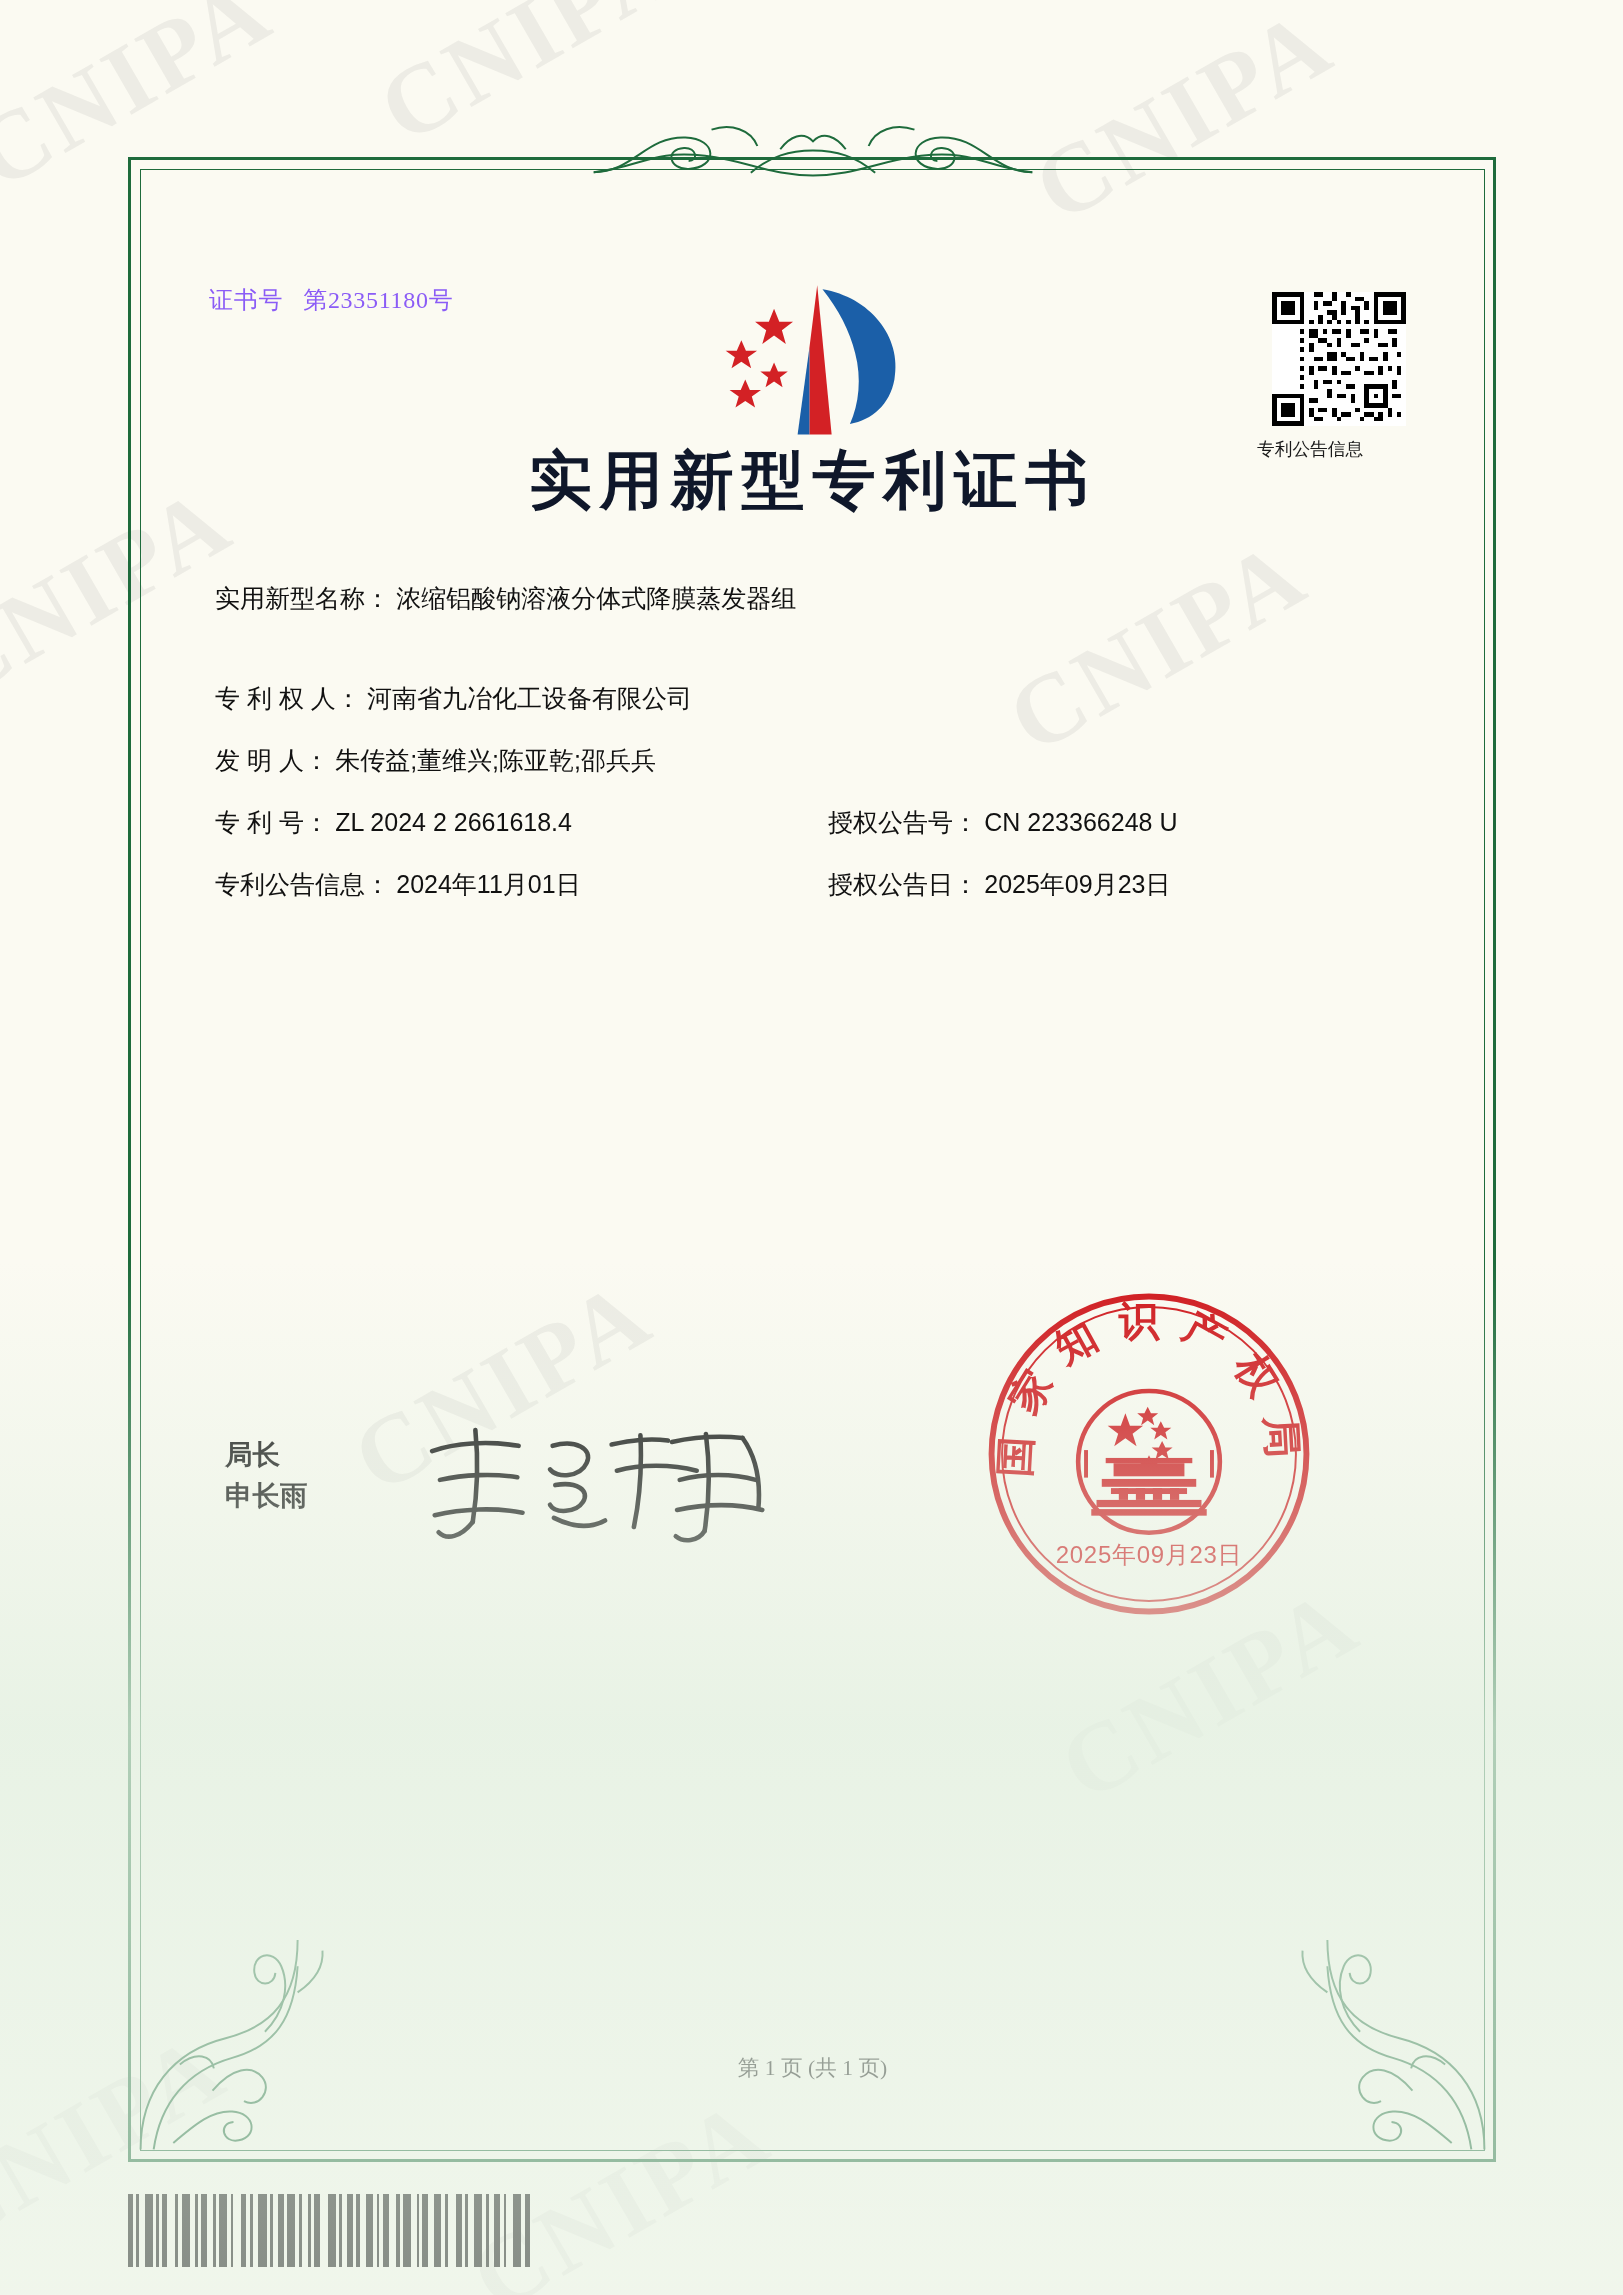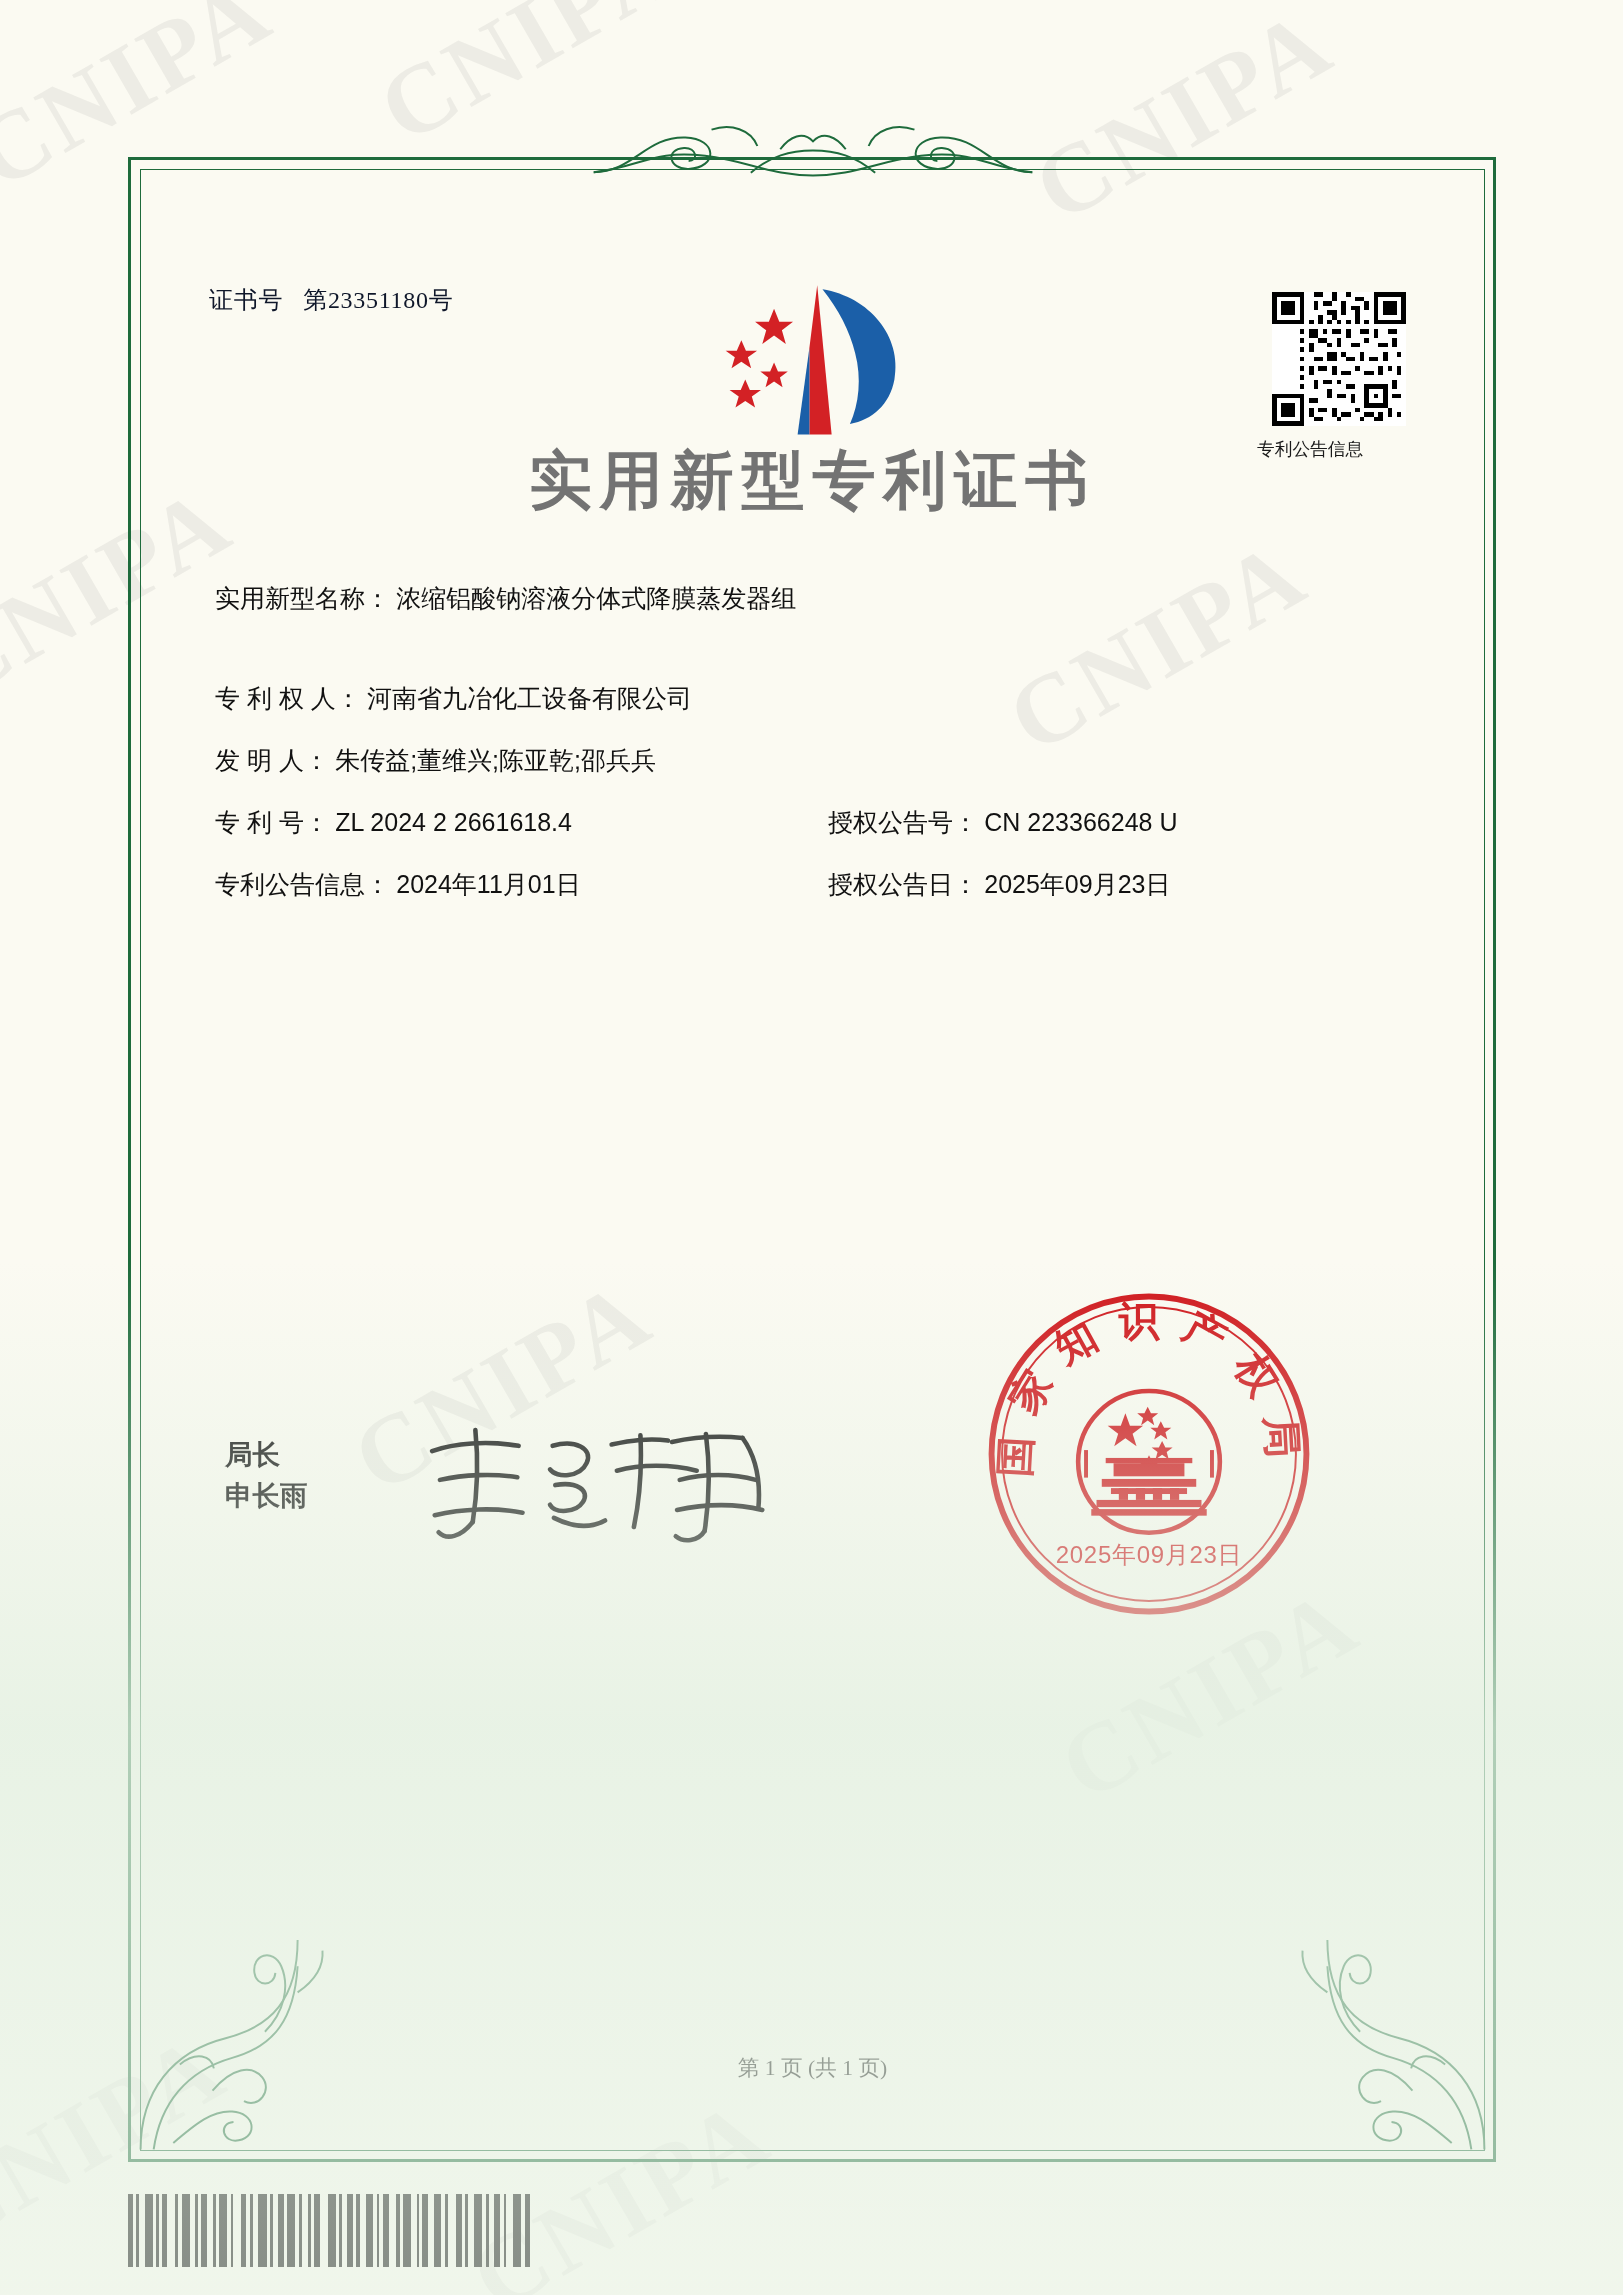--- a/index.html
+++ b/index.html
@@ -81,21 +81,21 @@
     top: 169px;
     width: 1345px;
     height: 1982px;
   }
 
   .cert-no {
     position: absolute;
     left: 69px;
     top: 115px;
     font-size: 24px;
-    color: #0f172a;
+    color: #8b5cf6;
     letter-spacing: 0.7px;
     font-family: "Liberation Serif", serif;
   }
 
   
   .logo {
     position: absolute;
     left: 554px;
     top: 111px;
     width: 236px;
@@ -124,21 +124,21 @@
   }
 
   .doc-title {
     position: absolute;
     left: 0; right: 0;
     top: 269px;
     text-align: center;
     font-size: 63px;
     font-weight: 700;
     letter-spacing: 7.9px;
-    color: #737373;
+    color: #0f172a;
     font-family: "Liberation Sans", "DejaVu Sans", sans-serif;
   }
 
   .fields {
     position: absolute;
     left: 75px;
     top: 413px;
     right: 66px;
   }
   .field-row {

